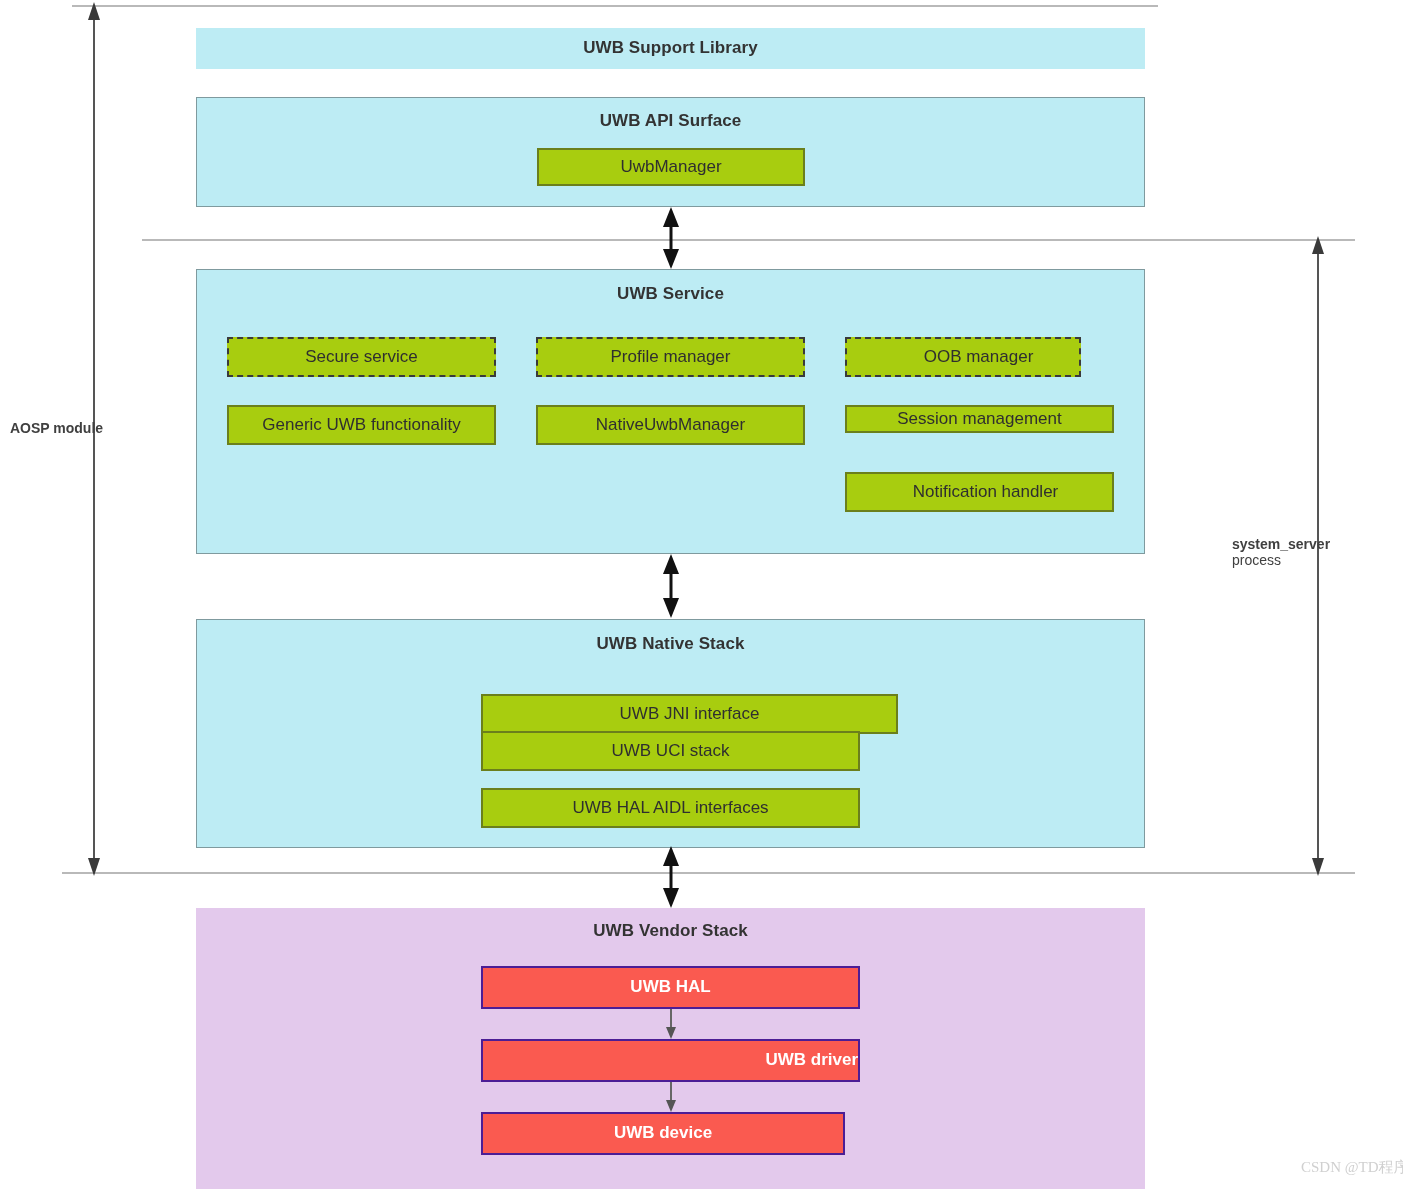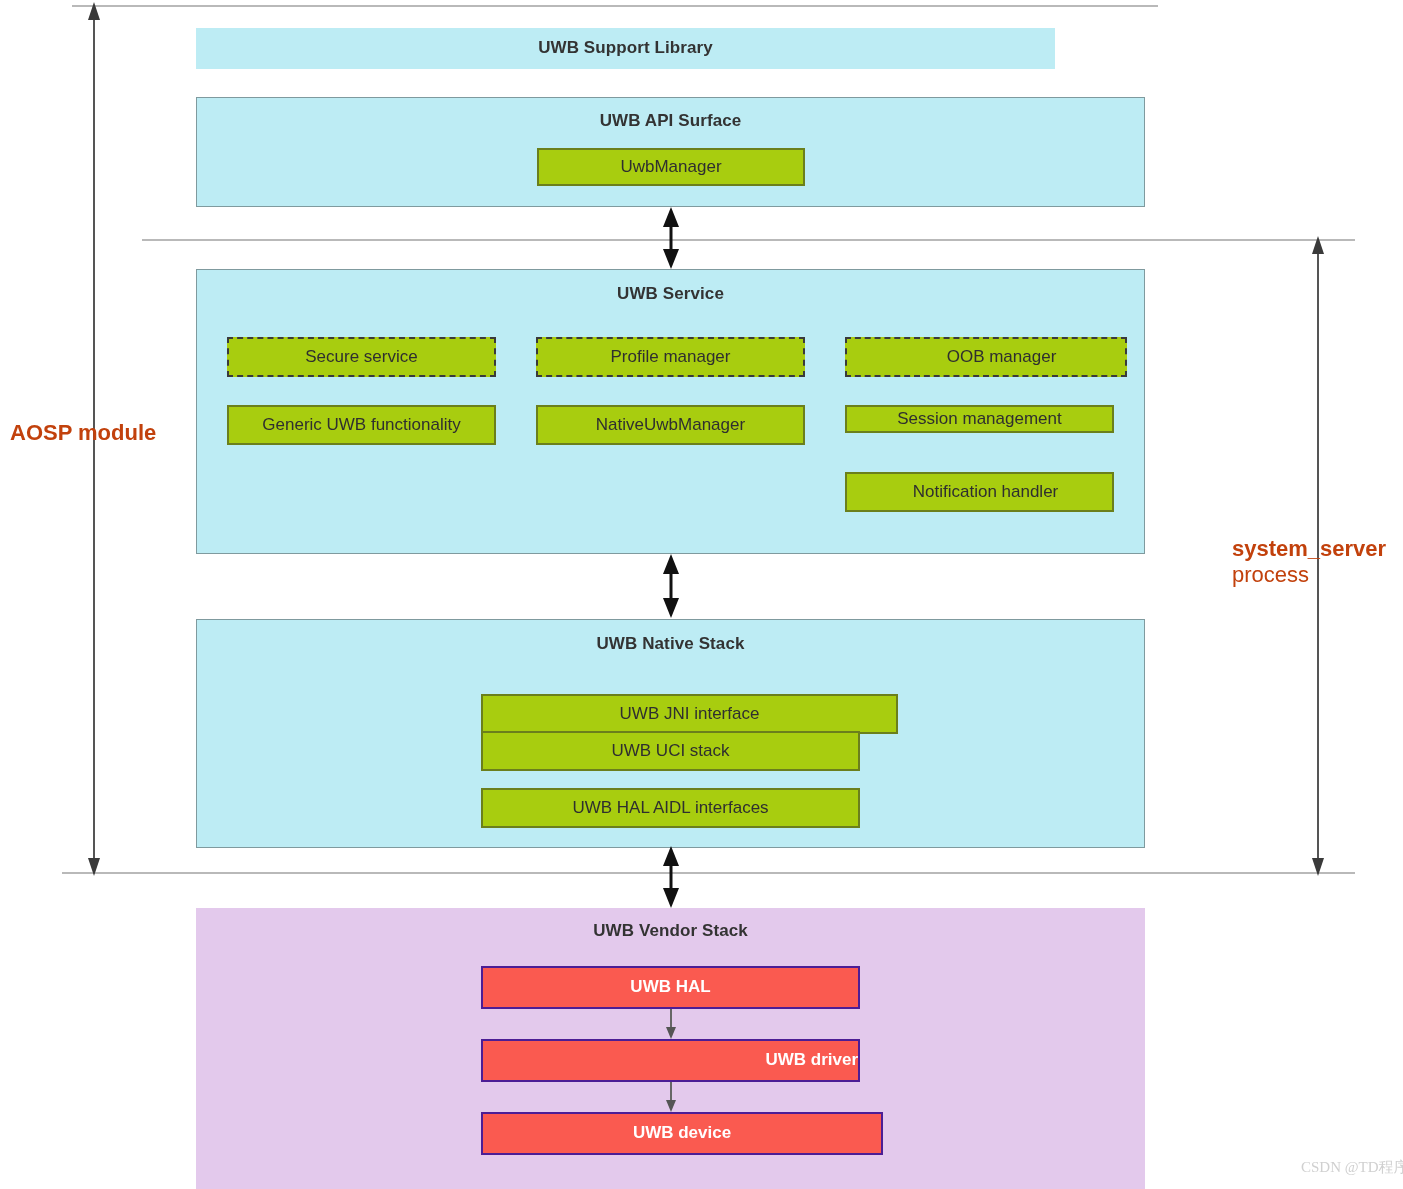--- a/index.html
+++ b/index.html
@@ -73,22 +73,22 @@
   .hline {
     position: absolute;
     height: 2px;
     background: #b9b9b9;
   }
   .arrow-svg { position: absolute; overflow: visible; }
 
   
   .side-label {
     position: absolute;
-    font-size: 22px;
-    color: #c2410c;
+    font-size: 14px;
+    color: #404040;
   }
   .side-label .strong {
     font-weight: bold;
     display: block;
   }
   .side-label .weak {
     font-weight: normal;
     display: block;
   }
 
@@ -121,21 +121,21 @@
   <svg class="arrow-svg" style="left:1308px; top:234px;" width="20" height="646" viewBox="0 0 20 646">
     <line x1="10" y1="8" x2="10" y2="632" stroke="#555555" stroke-width="2"></line>
     <polygon points="10,2 4,20 16,20" fill="#3a3a3a"></polygon>
     <polygon points="10,642 4,624 16,624" fill="#3a3a3a"></polygon>
   </svg>
   <div class="side-label" style="left:1232px; top:536px; width:160px; text-align:left;">
     <span class="strong">system_server</span>
     <span class="weak">process</span>
   </div>
 
-  <div class="abs panel no-border" style="left:196px; top:28px; width:859px; height:41px;">
+  <div class="abs panel no-border" style="left:196px; top:28px; width:949px; height:41px;">
     <div class="panel-title" style="top:10px;">UWB Support Library</div>
   </div>
 
   <div class="abs panel" style="left:196px; top:97px; width:949px; height:110px;">
     <div class="panel-title" style="top:13px;">UWB API Surface</div>
   </div>
   <div class="chip" style="left:537px; top:148px; width:268px; height:38px;">
     <span>UwbManager</span>
   </div>
 
@@ -148,21 +148,21 @@
   <div class="abs panel" style="left:196px; top:269px; width:949px; height:285px;">
     <div class="panel-title" style="top:14px;">UWB Service</div>
   </div>
 
   <div class="chip dashed" style="left:227px; top:337px; width:269px; height:40px;">
     <span>Secure service</span>
   </div>
   <div class="chip dashed" style="left:536px; top:337px; width:269px; height:40px;">
     <span>Profile manager</span>
   </div>
-  <div class="chip dashed" style="left:845px; top:337px; width:282px; height:40px;padding-left:31px;">
+  <div class="chip dashed" style="left:845px; top:337px; width:236px; height:40px;padding-left:31px;">
     <span>OOB manager</span>
   </div>
 
   <div class="chip" style="left:227px; top:405px; width:269px; height:40px;">
     <span>Generic UWB functionality</span>
   </div>
   <div class="chip" style="left:536px; top:405px; width:269px; height:40px;">
     <span>NativeUwbManager</span>
   </div>
   <div class="chip" style="left:845px; top:405px; width:269px; height:28px;">
@@ -212,19 +212,19 @@
 
   <div class="chip red" style="left:481px; top:1039px; width:379px; height:43px;justify-content:flex-end;">
     <span>UWB driver</span>
   </div>
 
   <svg class="arrow-svg" style="left:664px; top:1082px;" width="14" height="30" viewBox="0 0 14 30">
     <line x1="7" y1="0" x2="7" y2="22" stroke="#666666" stroke-width="2"></line>
     <polygon points="7,30 2,18 12,18" fill="#555555"></polygon>
   </svg>
 
-  <div class="chip red" style="left:481px; top:1112px; width:402px; height:43px;">
+  <div class="chip red" style="left:481px; top:1112px; width:364px; height:43px;">
     <span>UWB device</span>
   </div>
 
   <div class="watermark" style="left:1301px; top:1158px;font-family:Liberation Serif, serif;">CSDN @TD程序员</div>
 
 </div>
 
 </body></html>

